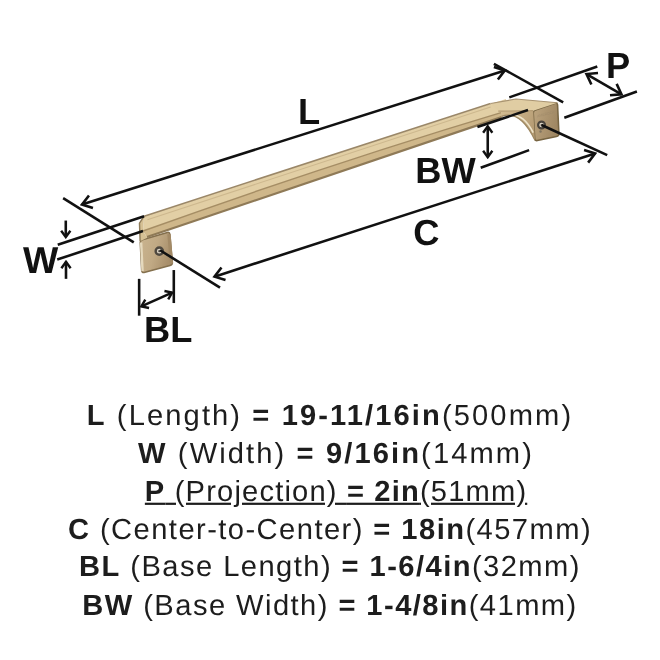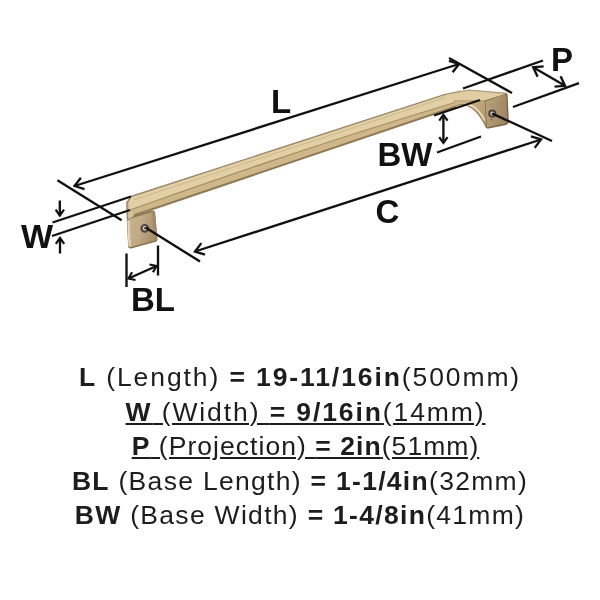--- a/index.html
+++ b/index.html
@@ -2,21 +2,21 @@
 <html><head>
 <meta charset="utf-8">
 <style>
 html,body{margin:0;padding:0;background:#ffffff;}
 #page{position:relative;width:600px;height:600px;background:#fff;overflow:hidden;
 font-family:"Liberation Sans",sans-serif;transform:translateZ(0);opacity:0.9999;}
 #specs{position:absolute;left:0;top:360px;width:600px;text-align:center;
 font-size:26.5px;line-height:34.5px;color:#1d1d1d;white-space:nowrap;}
 #specs div{letter-spacing:1.3px;}
 #specs div.s1{letter-spacing:1.9px;}
-#specs div.s2{letter-spacing:1.9px;margin-left:11px;text-decoration:underline;}
+#specs div.s2{letter-spacing:1.9px;margin-left:11px;}
 #specs div.s3{letter-spacing:1.05px;margin-left:11px;text-decoration:underline;}
 #specs b{font-weight:bold;}
 </style>
 </head>
 <body>
 <div id="page">
 <svg width="600" height="600" viewBox="0 0 600 600" style="position:absolute;left:0;top:0;">
 <defs>
 <marker id="ar" viewBox="-20 -10 22 20" markerWidth="22" markerHeight="20" refX="0" refY="0" markerUnits="userSpaceOnUse" orient="auto-start-reverse">
  <path d="M-8.6,-6 L0,0 L-8.6,6" fill="none" stroke="#111" stroke-width="2.35"></path>
@@ -106,16 +106,17 @@
 <text x="387.5" y="222.5" font-size="33">C</text>
 <text x="153" y="311" font-size="33">BL</text>
 <text x="405" y="166" font-size="33">BW</text>
 </g>
 </svg>
 
 <div id="specs">
 <div class="s1"><b>L</b> (Length) <b>= 19-11/16in</b>(500mm)</div>
 <div class="s2"><b>W</b> (Width) <b>= 9/16in</b>(14mm)</div>
 <div class="s3"><b>P</b> (Projection) <b>= 2in</b>(51mm)</div>
-<div><b>BL</b> (Base Length) <b>= 1-1/4in</b>(32mm)</div>
+<div><b>C</b> (Center-to-Center) <b>= 18in</b>(457mm)</div>
+<div><b>BL</b> (Base Length) <b>= 1-6/4in</b>(32mm)</div>
 <div><b>BW</b> (Base Width) <b>= 1-4/8in</b>(41mm)</div>
 </div>
 </div>
 
 </body></html>

